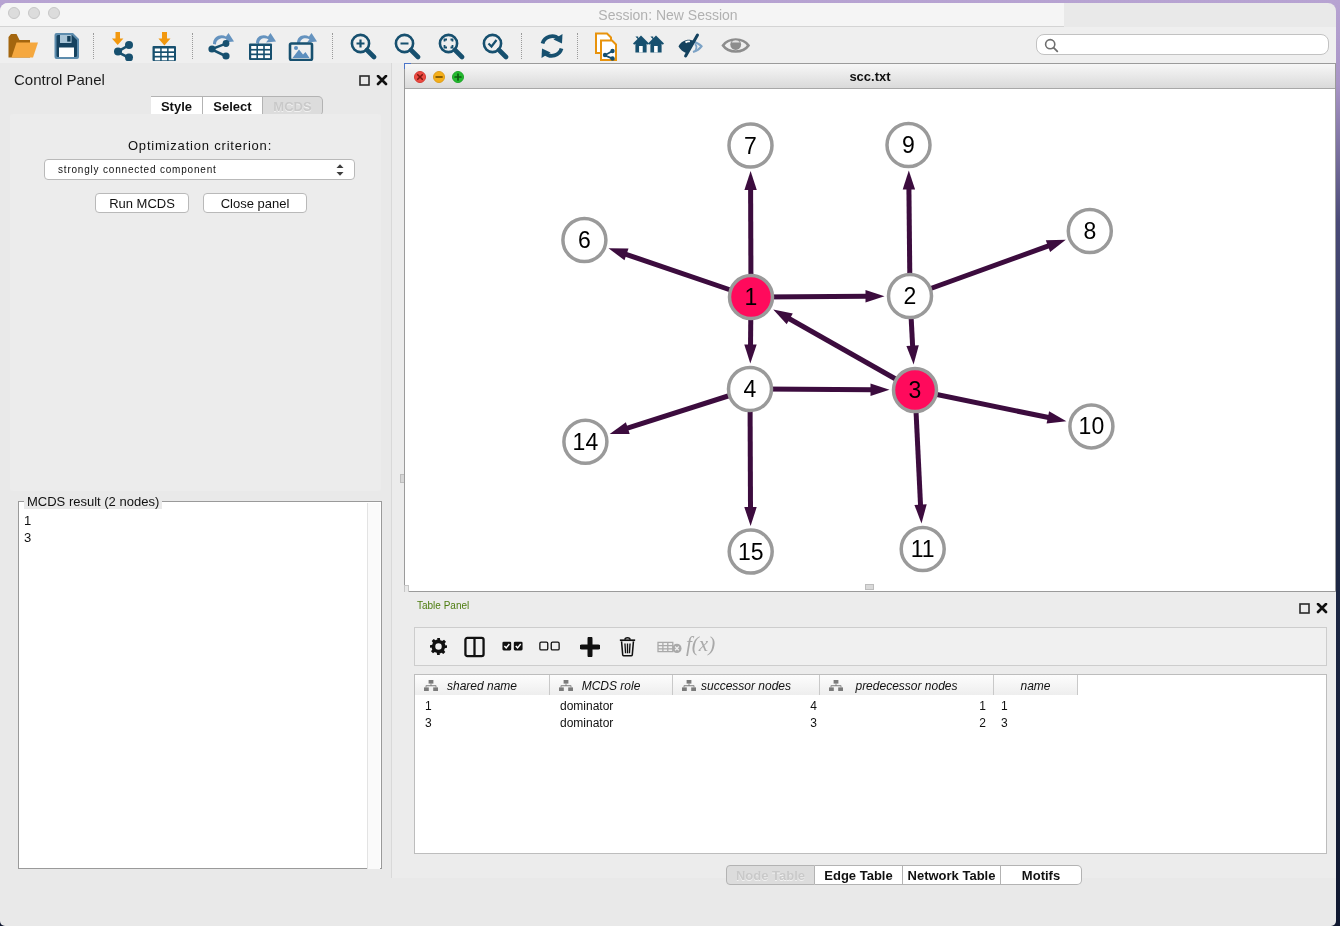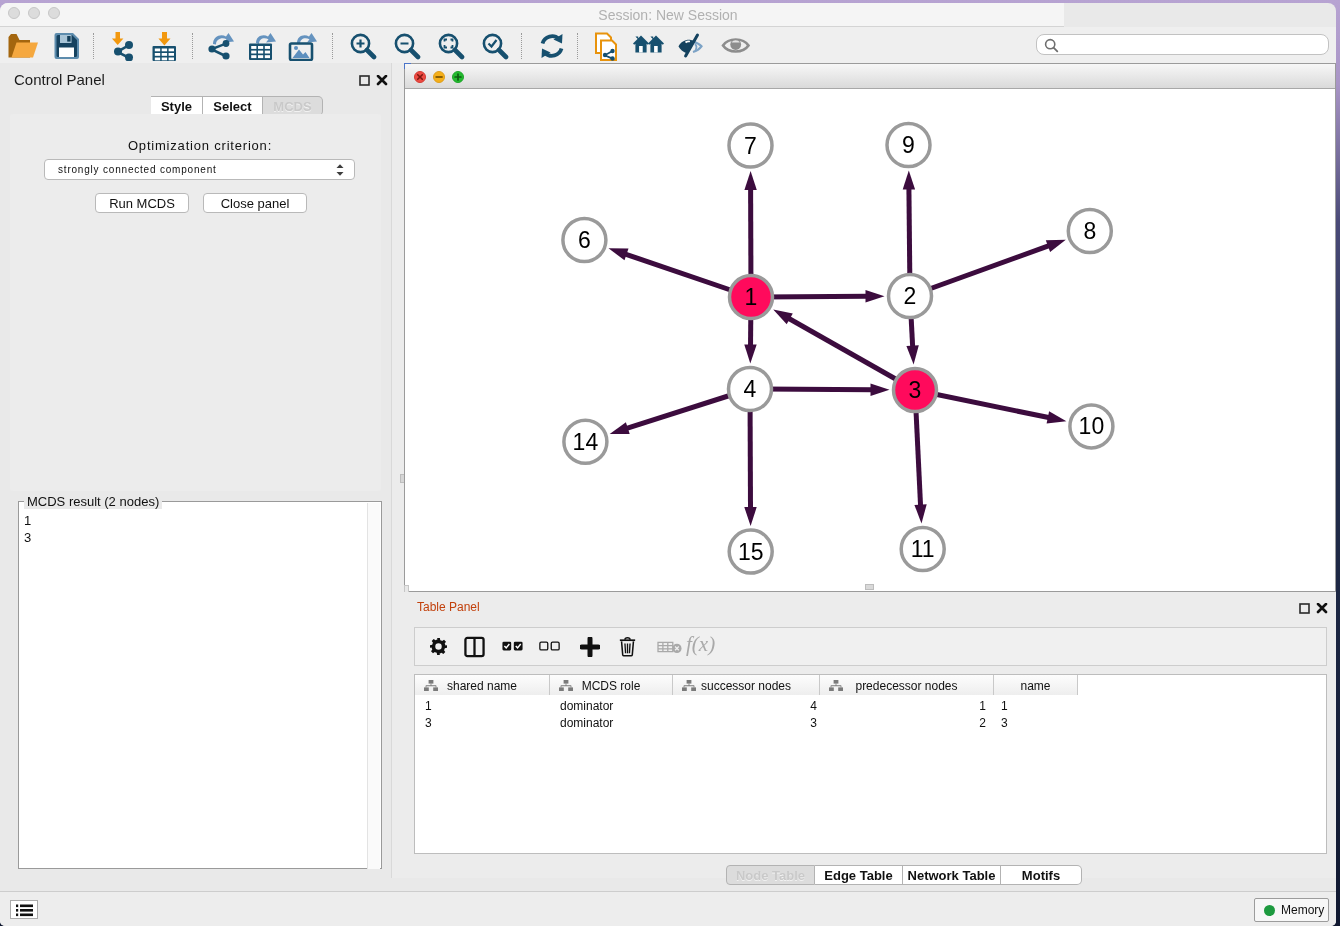--- a/index.html
+++ b/index.html
@@ -40,23 +40,23 @@
   #vsplit { left:391px; top:60px; width:14px; height:815px; background:#ececec; border-left:1px solid #d9d9d9; }
   #vgrip { position:absolute; left:8px; top:411px; width:5px; height:9px; background:#d6d6d6; border:1px solid #bdbdbd; }
   
   #netwin { left:404px; top:60px; width:932px; height:529px; border:1px solid #9b9b9b; background:#fff; }
   #nettitle { position:absolute; left:0; top:0; width:930px; height:25px;
               background:linear-gradient(180deg,#f7f7f7,#dadada); border-bottom:1px solid #a8a8a8; }
   #nettext { position:absolute; left:0; top:5px; width:930px; text-align:center; font-size:13px; font-weight:600; color:#111; }
   .mac { position:absolute; top:7px; width:12px; height:12px; border-radius:50%; }
   
   #tpanel { left:404px; top:589px; width:932px; height:286px; background:#ececec; }
-  #tphead { position:absolute; left:13px; top:8px; font-size:12px; color:#c2410c; }
+  #tphead { position:absolute; left:13px; top:8px; font-size:10px; color:#4d7c0f; }
   #ttoolbar { position:absolute; left:10px; top:35px; width:913px; height:39px; background:#f0f0f0; border:1px solid #cdcdcd; }
-  #thead { position:absolute; left:10px; top:82px; width:913px; height:22px; background:#fff; border:1px solid #bdbdbd; border-bottom:none; }
+  #thead { position:absolute; left:10px; top:82px; width:913px; height:22px; background:#fff; border:1px solid #bdbdbd; border-bottom:none;font-style:italic; }
   .hcell { position:absolute; top:0; height:21px; background:linear-gradient(180deg,#fdfdfd,#ededed);
            border-right:1px solid #c9c9c9; font-size:12px; color:#111; display:flex; align-items:center; justify-content:center; }
   #tbody { position:absolute; left:10px; top:103px; width:913px; height:159px; background:#fff; border:1px solid #bdbdbd; border-top:none; }
   .trow { position:absolute; font-size:12px; color:#111; }
   
   #statusbar { left:0; top:888px; width:1336px; height:35px; background:#ededed; border-top:1px solid #cdcdcd; }
   #memory { position:absolute; left:1254px; top:6px; width:75px; height:24px; background:#f7f7f7; border:1px solid #9c9c9c; border-radius:2px;
             font-size:12px; color:#111; display:flex; align-items:center; }
   #listbtn { position:absolute; left:10px; top:8px; width:28px; height:19px; background:#fff; border:1px solid #ababab; }
 </style>
@@ -260,20 +260,21 @@
     <div style="position:absolute; left:-1px; top:-1px; width:7px; height:6px; border-left:2px solid #4a74c9; border-top:2px solid #4a74c9;"></div>
     <div id="nettitle">
       <div class="mac" style="left:9px;  background:#ee4b43; border:1px solid #d23b33;"></div>
       <div class="mac" style="left:28px; background:#f5af19; border:1px solid #dd9e1d;"></div>
       <div class="mac" style="left:47px; background:#23ba2f; border:1px solid #1ea52a;"></div>
       <svg style="position:absolute; left:9px; top:7px;" width="52" height="12" viewBox="0 0 52 12">
         <path d="M3.7 3.7 L8.3 8.3 M8.3 3.7 L3.7 8.3" stroke="#7e1810" stroke-width="1.6" stroke-linecap="round"></path>
         <path d="M22.2 6 H28" stroke="#8a5f04" stroke-width="1.8" stroke-linecap="round"></path>
         <path d="M44 3.1 V8.9 M41.1 6 H46.9" stroke="#0e5c12" stroke-width="1.7" stroke-linecap="round"></path>
       </svg>
+      <div id="nettext">scc.txt</div>
     </div>
     <div style="position:absolute; left:-1px; top:521px; width:5px; height:10px; background:#e8e8e8; border:1px solid #c6c6c6;"></div>
     <svg class="abs" style="left:0; top:25px;" width="930" height="502" viewBox="405 89 930 502">
       <g stroke="#3c0c3e" stroke-width="5" fill="#3c0c3e">
         <line x1="751.0" y1="297.0" x2="750.6" y2="188.0"></line>
         <polygon stroke="none" points="750.6,171.0 756.8,190.0 744.4,190.0"></polygon>
         <line x1="751.0" y1="297.0" x2="624.6" y2="253.8"></line>
         <polygon stroke="none" points="608.5,248.3 628.5,248.5 624.5,260.3"></polygon>
         <line x1="751.0" y1="297.0" x2="867.5" y2="296.3"></line>
         <polygon stroke="none" points="884.5,296.2 865.5,302.5 865.5,290.1"></polygon>
@@ -434,28 +435,13 @@
       <div class="trow" style="left:405px; top:21px; width:166px; text-align:right;">2</div>
       <div class="trow" style="left:586px; top:21px; width:80px;">3</div>
     </div>
     <div class="tabrow" style="left:290px; top:273px;padding-left:32px;">
       <div class="tab first sel" style="width:89px;">Node Table</div>
       <div class="tab" style="width:88px;">Edge Table</div>
       <div class="tab" style="width:98px;">Network Table</div>
       <div class="tab last" style="width:81px;">Motifs</div>
     </div>
   </div>
-  <div id="statusbar" class="abs">
-    <div id="listbtn">
-      <svg style="position:absolute; left:5px; top:2.5px;" width="17" height="13" viewBox="0 0 17 13">
-        <g fill="#111">
-          <rect x="0" y="0.5" width="2.2" height="2.6"></rect>
-            <rect x="4" y="0.5" width="13" height="2.6"></rect>
-          <rect x="0" y="5" width="2.2" height="2.6"></rect>
-            <rect x="4" y="5" width="13" height="2.6"></rect>
-          <rect x="0" y="9.5" width="2.2" height="2.6"></rect>
-            <rect x="4" y="9.5" width="13" height="2.6"></rect>
-        </g>
-      </svg>
-    </div>
-    <div id="memory"><span style="display:inline-block;width:11px;height:11px;border-radius:50%;background:#1d9a3f;margin:0 6px 0 9px;"></span>Memory</div>
-  </div>
 </div>
 
 </body></html>

